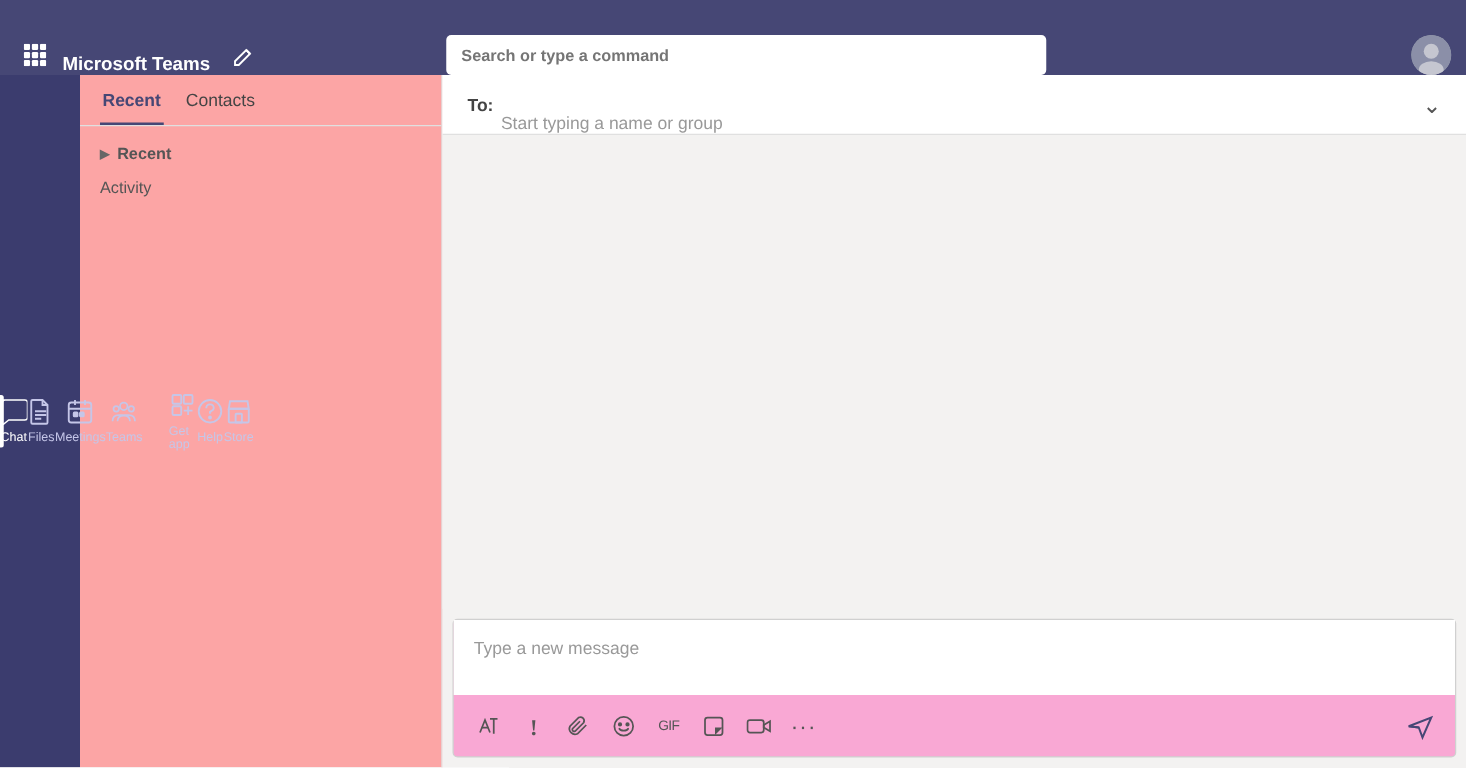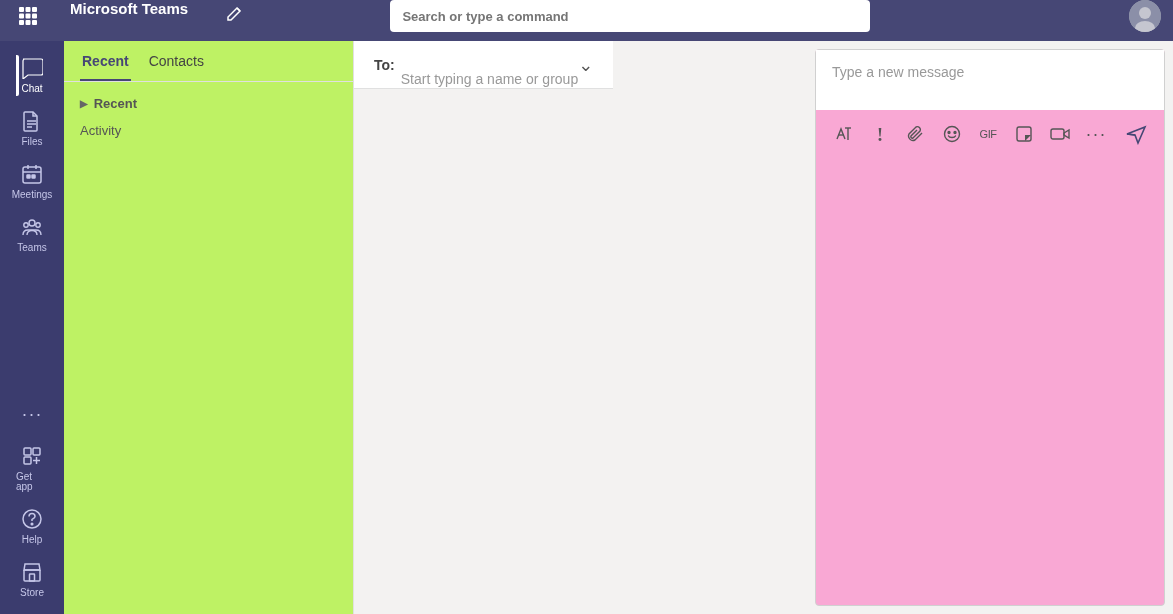--- a/index.html
+++ b/index.html
@@ -1,25 +1,25 @@
 <!DOCTYPE html>
 <html><head>
   <meta charset="utf-8">
   <style>
     * { margin: 0; padding: 0; box-sizing: border-box; }
     body { width: 1173px; height: 614px; overflow: hidden; font-family: 'Segoe UI', sans-serif; display: flex; flex-direction: column; }
 
     
     .topbar {
       background: #464775;
-      height: 41px;
-      display: flex;
-      align-items: flex-start;
+      height: 60px;
+      display: flex;
+      align-items: flex-end;
       padding: 0 12px;
-      gap: 26px;
+      gap: 6px;
       flex-shrink: 0;
     }
     .topbar-waffle {
       color: white;
       font-size: 18px;
       cursor: pointer;
       width: 32px;
       height: 32px;
       display: flex; align-items: center; justify-content: center;
     }
@@ -69,23 +69,23 @@
       display: flex;
       flex: 1;
       overflow: hidden;
     }
 
     
     .sidebar {
       background: #3b3c6e;
       width: 64px;
       display: flex;
-      flex-direction: column;
+      flex-direction: row;
       align-items: center;
-      padding: 8px 16px;
+      padding: 8px 0;
       flex-shrink: 0;
     }
     .sidebar-item {
       width: 100%;
       display: flex;
       flex-direction: column;
       align-items: center;
       padding: 8px 0;
       color: #c5c6e8;
       cursor: pointer;
@@ -115,21 +115,21 @@
       color: #c5c6e8;
       font-size: 18px;
       padding: 12px 0;
       cursor: pointer;
       letter-spacing: 1px;
     }
 
     
     .left-panel {
       width: 290px;
-      background: #bef264;
+      background: #fca5a5;
       display: flex;
       flex-direction: column;
       border-right: 1px solid #e0e0e0;
       flex-shrink: 0;
     }
     .left-panel-tabs {
       display: flex;
       padding: 0 16px;
       border-bottom: 1px solid #e0e0e0;
       gap: 16px;
@@ -174,21 +174,21 @@
       padding: 6px 16px;
       font-size: 13px;
       color: #555;
       cursor: pointer;
     }
 
     
     .content-area {
       flex: 1;
       display: flex;
-      flex-direction: row;
+      flex-direction: column;
       background: #f3f2f1;
     }
     .to-bar {
       background: white;
       height: 48px;
       display: flex;
       align-items: center;
       padding: 0 20px;
       font-size: 14px;
       color: #333;

